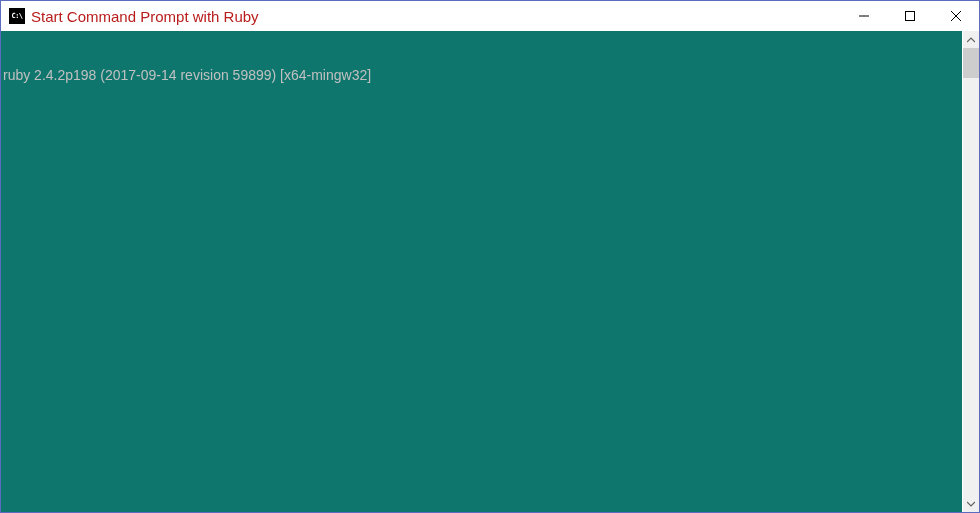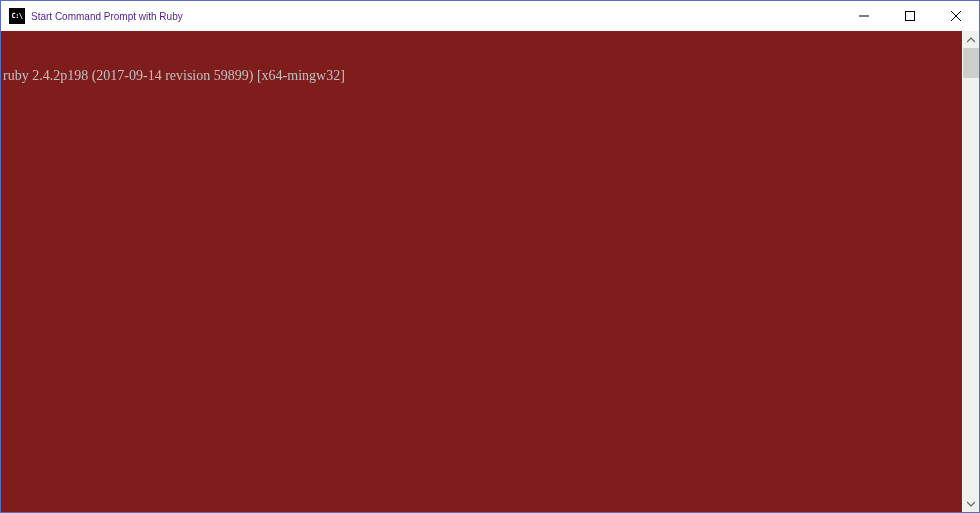--- a/index.html
+++ b/index.html
@@ -41,22 +41,22 @@
       justify-content: center;
     }
     .titlebar-icon-text {
       color: #fff;
       font-size: 7px;
       font-family: monospace;
       font-weight: bold;
       letter-spacing: -0.5px;
     }
     .titlebar-title {
-      font-size: 10px;
-      color: #4c1d95;
+      font-size: 15px;
+      color: #b91c1c;
       flex: 1;
     }
     .titlebar-controls {
       display: flex;
       height: 100%;
     }
     .titlebar-btn {
       width: 46px;
       height: 100%;
       display: flex;
@@ -70,23 +70,23 @@
       width: 10px;
       height: 10px;
     }
     .content-wrap {
       flex: 1;
       display: flex;
       min-height: 0;
     }
     .terminal {
       flex: 1;
-      background: #7f1d1d;
+      background: #0f766e;
       color: #c0c0c0;
-      font-family: Liberation Serif, serif;
+      font-family: Liberation Sans, sans-serif;
       font-size: 14px;
       line-height: 17px;
       padding: 2px 0 0 2px;
       white-space: pre;
       overflow: hidden;
     }
     .terminal-line {
       min-height: 17px;
     }
     .scrollbar {

